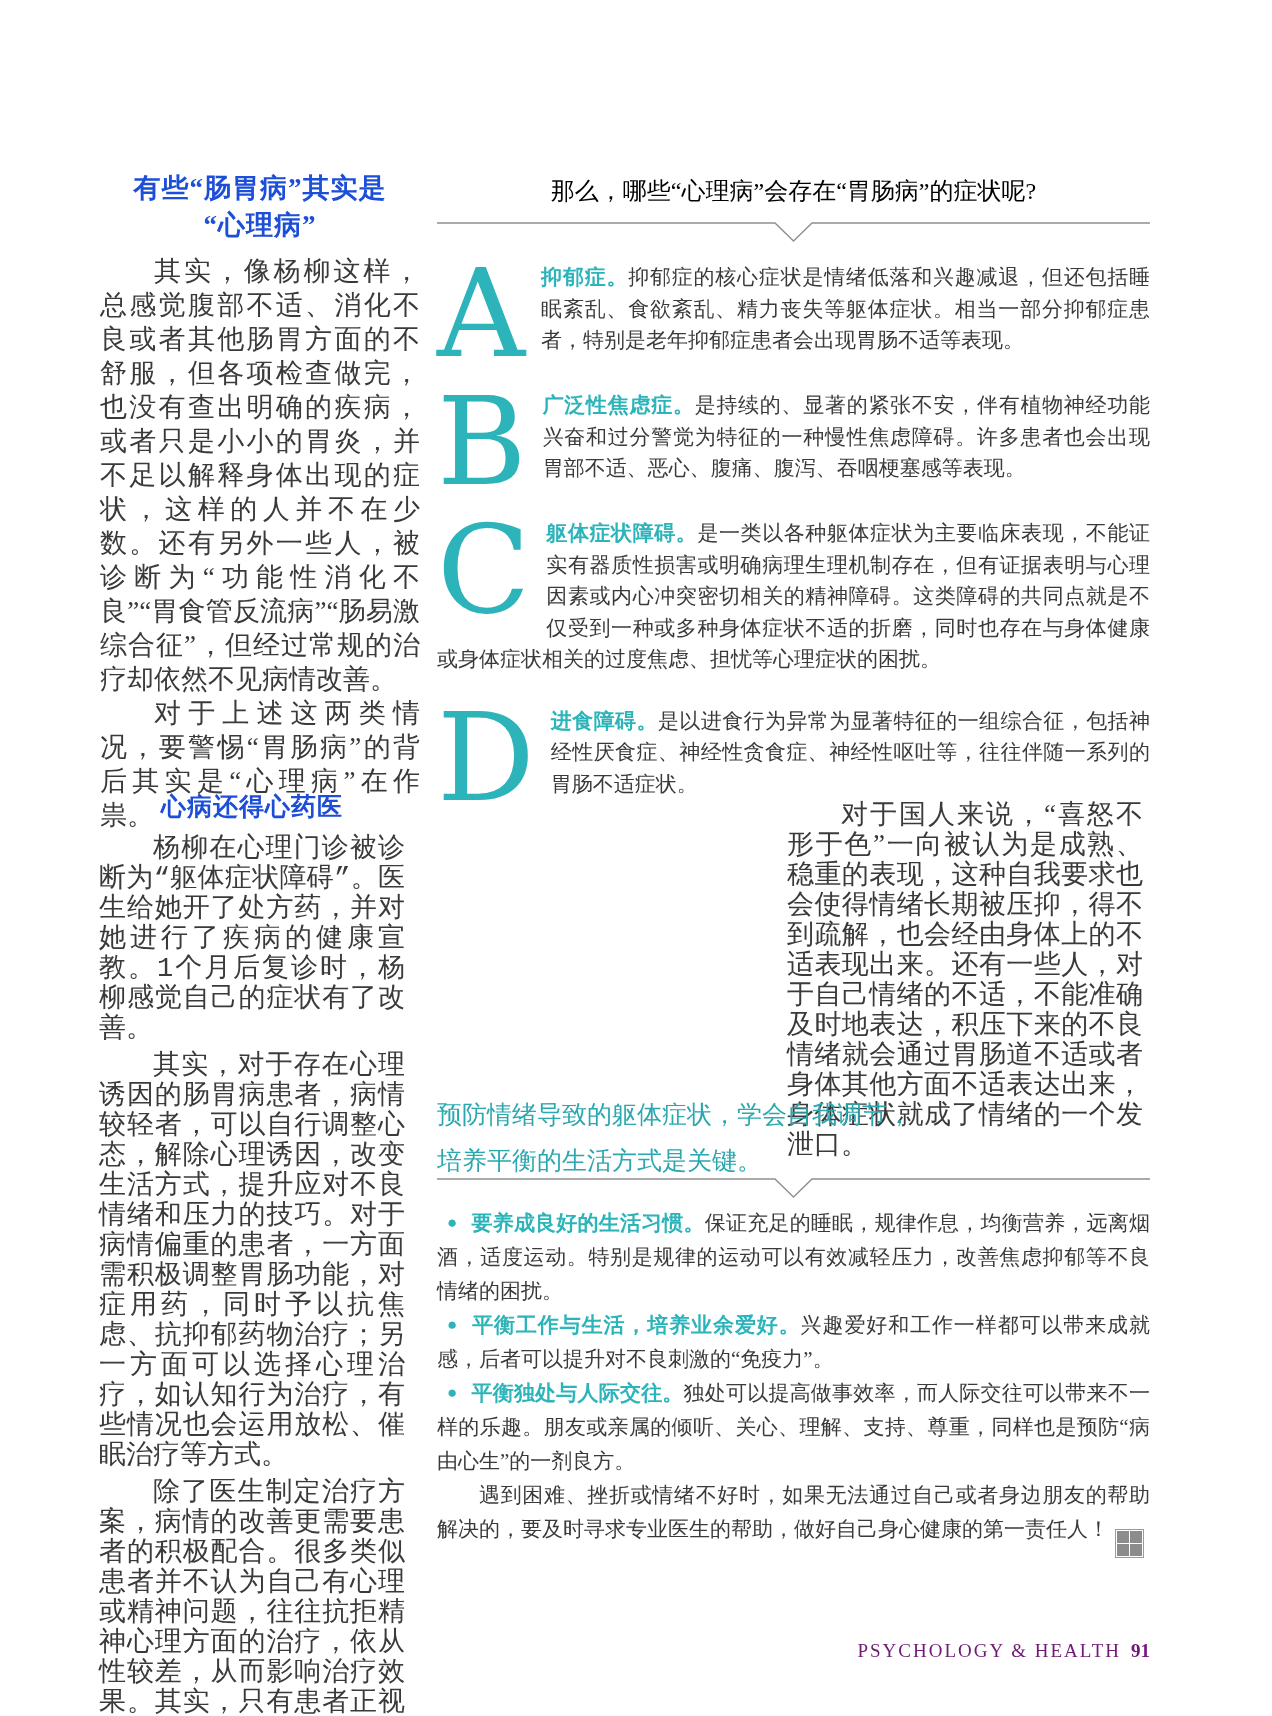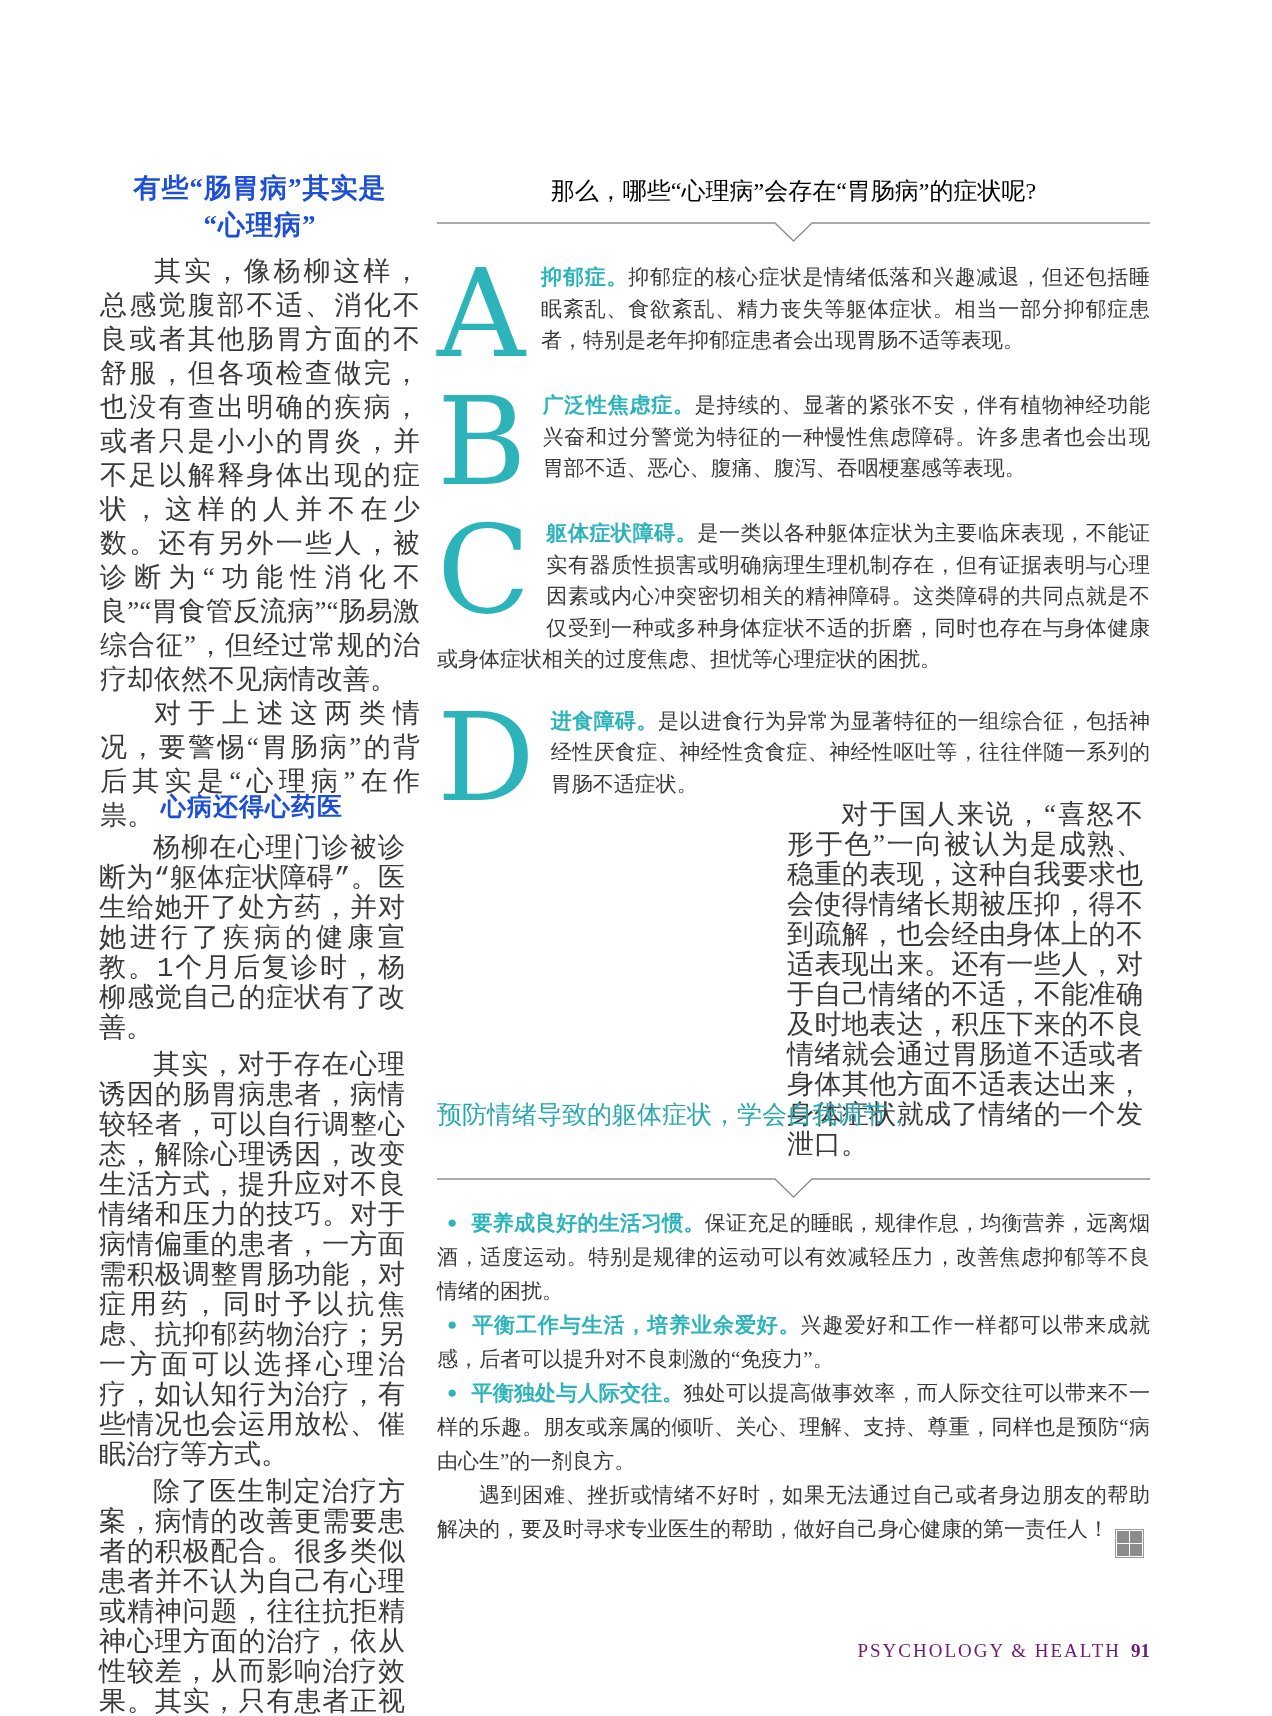--- a/index.html
+++ b/index.html
@@ -116,20 +116,21 @@
     <p class="b-p indent">除了医生制定治疗方案，病情的改善更需要患者的积极配合。很多类似患者并不认为自己有心理或精神问题，往往抗拒精神心理方面的治疗，依从性较差，从而影响治疗效果。其实，只有患者正视疾病，与医生积极配合，才会有好的疗效。</p>
   </div>
 
 
   <div class="b-col b-right">
     <p class="b-p indent">对于国人来说，“喜怒不形于色”一向被认为是成熟、稳重的表现，这种自我要求也会使得情绪长期被压抑，得不到疏解，也会经由身体上的不适表现出来。还有一些人，对于自己情绪的不适，不能准确及时地表达，积压下来的不良情绪就会通过胃肠道不适或者身体其他方面不适表达出来，身体症状就成了情绪的一个发泄口。</p>
   </div>
 
   <div class="callout">
     <span>预防情绪导致的躯体症状，学会自我调节，</span><br>
+    <span>培养平衡的生活方式是关键。</span>
   </div>
 
   <svg class="divider2" width="713" height="22" viewBox="0 0 713 22">
     <path d="M0 1 H338 L356.5 19 L375 1 H713" fill="none" stroke="#8f8f8f" stroke-width="1.4"></path>
   </svg>
 
   <div class="tips">
     <p class="tip">
       <span class="dot">●</span><span class="teal-label">要养成良好的生活习惯。</span><span>保证充足的睡眠，规律作息，均衡营养，远离烟酒，适度运动。特别是规律的运动可以有效减轻压力，改善焦虑抑郁等不良情绪的困扰。</span>
     </p>

